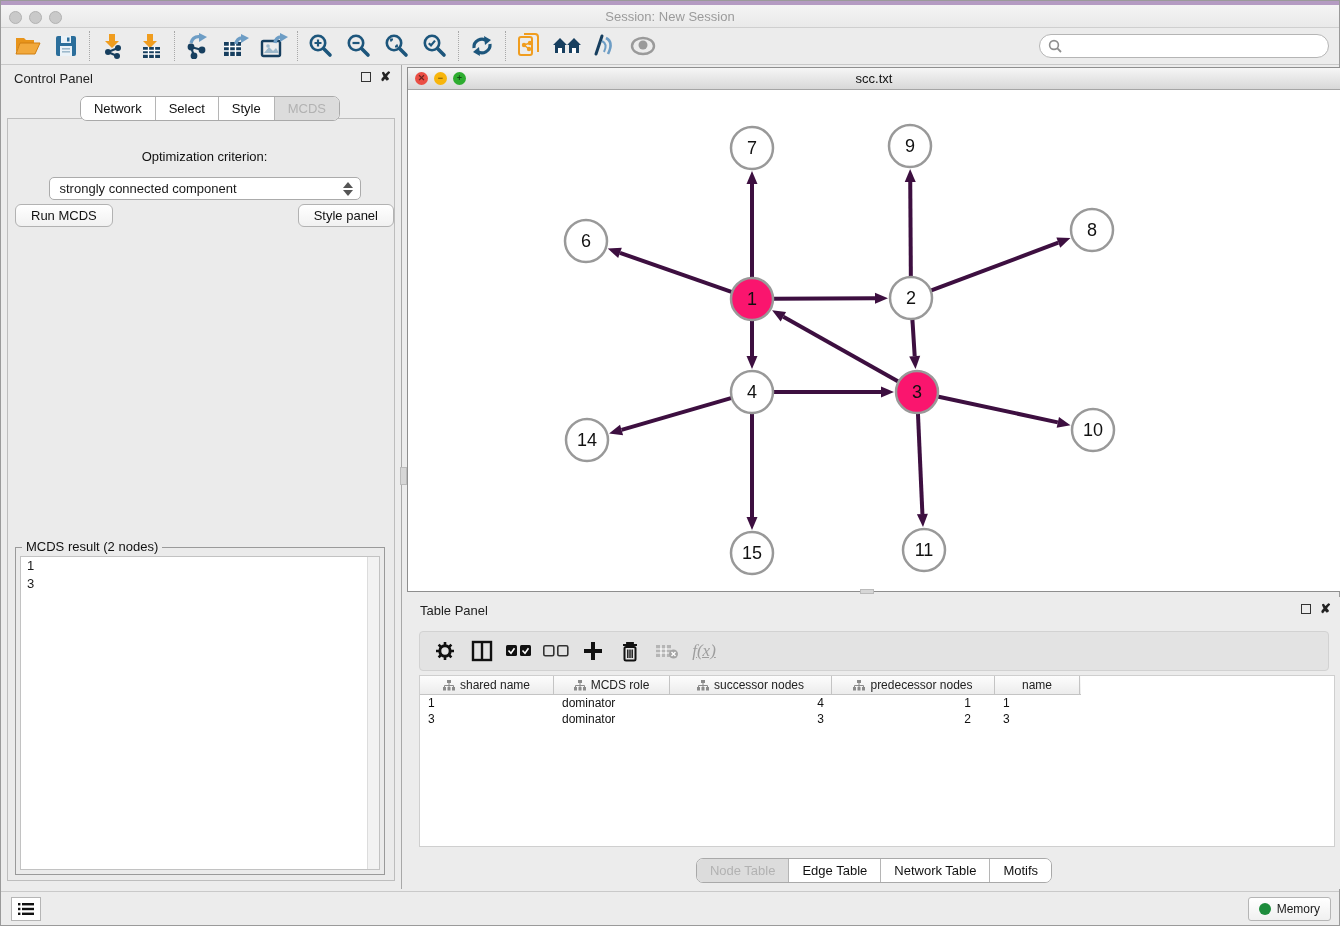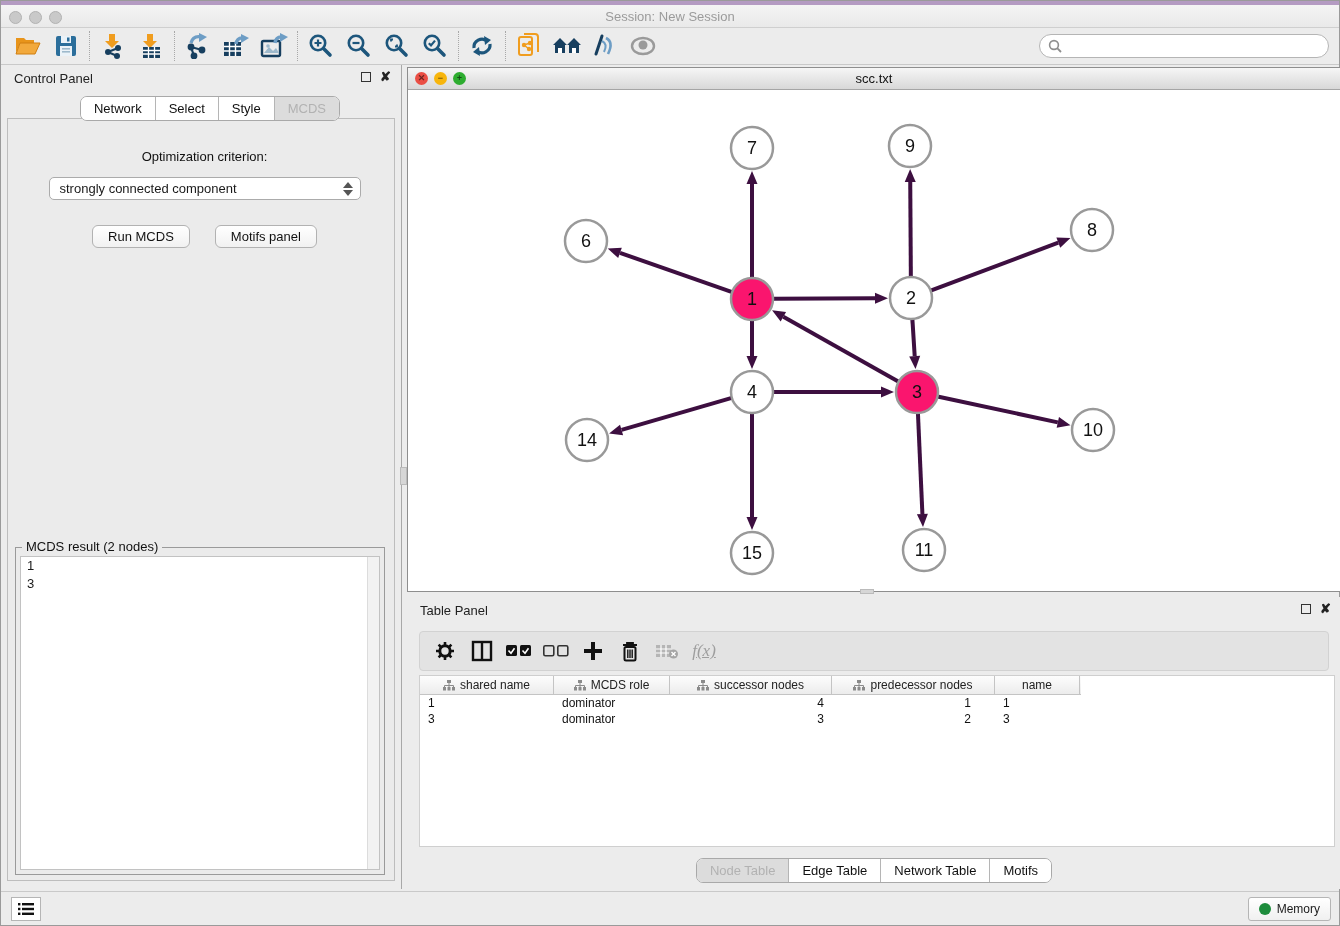--- a/index.html
+++ b/index.html
@@ -31,21 +31,21 @@
   .seg { display:inline-flex; border:1px solid #a9a9a9; border-radius:7px; overflow:hidden; background:#fff; }
   .seg .tab { padding:4px 13px; font-size:13px; background:#fff; color:#111; border-left:1px solid #b5b5b5; cursor:pointer; white-space:nowrap; }
   .seg .tab:first-child { border-left:none; }
   .seg .tab.active { background:#dcdcdc; color:#b2b2b2;text-align:center; }
   .cp-body { position:absolute; left:6px; right:6px; top:53px; bottom:8px; border:1px solid #bdbdbd; background:#ebebeb;padding-left:7px; }
   .opt-label { text-align:center; margin-top:30px; font-size:13px; color:#111; }
   .dropdown { position:relative; margin:13px auto 0 auto; width:312px; height:23px; background:#fff; border:1px solid #ababab; border-radius:5px; line-height:21px; padding-left:10px; font-size:13px; cursor:pointer; }
   .dd-stepper { position:absolute; right:7px; top:3px; width:10px; height:16px; }
   .dd-stepper .up { position:absolute; top:1px; left:0; width:0; height:0; border-left:5px solid transparent; border-right:5px solid transparent; border-bottom:6px solid #555; }
   .dd-stepper .down { position:absolute; bottom:1px; left:0; width:0; height:0; border-left:5px solid transparent; border-right:5px solid transparent; border-top:6px solid #555; }
-  .cp-buttons { display:flex; justify-content:center; gap:25px; margin-top:25px; }
+  .cp-buttons { display:flex; justify-content:space-between; gap:25px; margin-top:4px; }
   .btn { background:linear-gradient(#ffffff,#f1f1f1); border:1px solid #b2b2b2; border-radius:6px; padding:3px 15px; font-size:13px; color:#111; cursor:pointer; font-family:"Liberation Sans",sans-serif; }
   .result-box { position:absolute; left:7px; right:9px; top:428px; bottom:5px; border:1px solid #9a9a9a; background:#ebebeb; }
   .result-legend { position:absolute; left:6px; top:-9px; background:#ebebeb; padding:0 4px; font-size:13px; color:#111; }
   .result-area { position:absolute; left:4px; right:4px; top:8px; bottom:4px; background:#fff; border:1px solid #c2c2c2; font-size:13px; overflow:hidden; }
   .result-area .line { padding:1px 0 1px 6px; line-height:16px; }
   .result-scroll { position:absolute; right:0; top:0; bottom:0; width:12px; background:#f2f2f2; border-left:1px solid #dcdcdc; }
   .vsplit-handle { position:absolute; left:399px; top:466px; width:7px; height:18px; background:#d6d6d6; border:1px solid #bbb; z-index:5; }
 
   
   .net-window { position:absolute; left:406px; top:66px; width:934px; height:525px; border:1px solid #8e8e8e; background:#fff; }
@@ -254,21 +254,21 @@
       <div class="opt-label">Optimization criterion:</div>
       <div class="dropdown">
         <span>strongly connected component</span>
         <span class="dd-stepper">
             <span class="up"></span>
             <span class="down"></span>
           </span>
       </div>
       <div class="cp-buttons">
         <button class="btn">Run MCDS</button>
-        <button class="btn">Motifs panel</button>
+        <button class="btn">Style panel</button>
       </div>
       <div class="result-box">
         <div class="result-legend">MCDS result (2 nodes)</div>
         <div class="result-area">
           <div>
               <div class="line">1</div>
               <div class="line">3</div>
             </div>
           <div class="result-scroll"></div>
         </div>

